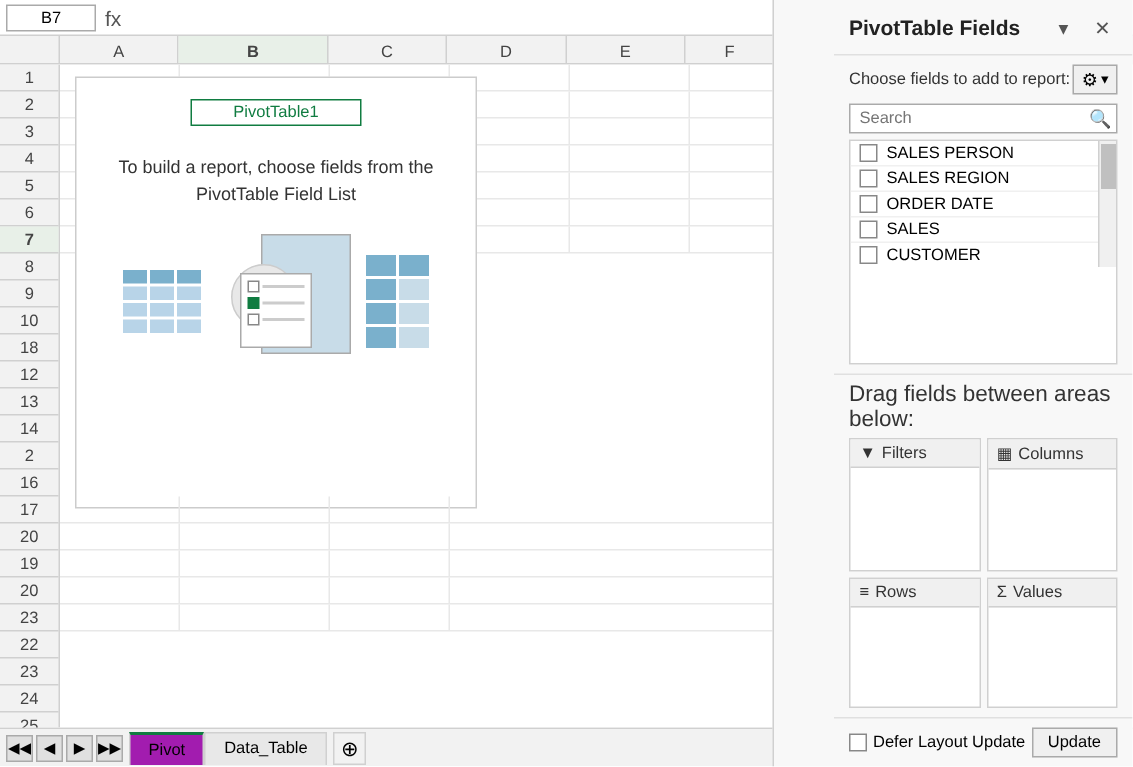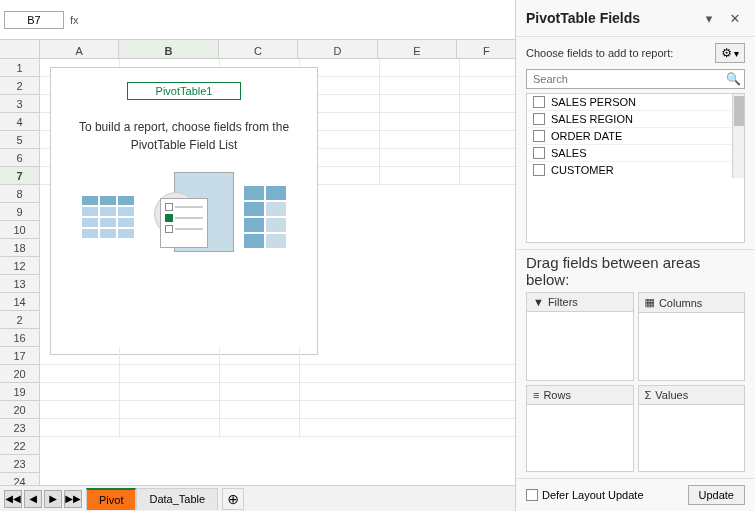--- a/index.html
+++ b/index.html
@@ -1,42 +1,42 @@
 <!DOCTYPE html>
 <html><head>
   <meta charset="utf-8">
   <style>
     * { box-sizing: border-box; margin: 0; padding: 0; }
     body { font-family: 'Segoe UI', Arial, sans-serif; font-size: 12px; background: #fff; width: 755px; height: 511px; overflow: hidden; display: flex; flex-direction: column; }
 
     
-    .formula-bar { display: flex; align-items: center; height: 40px; border-bottom: 1px solid #d0d0d0; background: #fff; padding: 0 4px; }
+    .formula-bar { display: flex; align-items: center; height: 24px; border-bottom: 1px solid #d0d0d0; background: #fff; padding: 0 4px; }
     .name-box { width: 60px; border: 1px solid #aaa; height: 18px; font-size: 11px; padding: 0 4px; text-align: center; }
-    .formula-icon { margin: 0 6px; color: #555; font-size: 11px; }
+    .formula-icon { margin: 0 6px; color: #555; font-size: 14px; }
 
     
     .col-headers { display: flex; background: #f2f2f2; border-bottom: 1px solid #d0d0d0; }
     .row-header-spacer { width: 40px; min-width: 40px; border-right: 1px solid #d0d0d0; }
     .col-header { border-right: 1px solid #d0d0d0; text-align: center; padding: 2px 0; font-size: 11px; color: #444; height: 18px; line-height: 18px; }
     .row-headers { width: 40px; min-width: 40px; background: #f2f2f2; border-right: 1px solid #d0d0d0; }
     .row-header { border-bottom: 1px solid #d0d0d0; text-align: center; font-size: 11px; color: #444; line-height: 18px; height: 18px; }
     .grid-row { display: flex; height: 18px; border-bottom: 1px solid #e8e8e8; }
     .grid-cell { border-right: 1px solid #e8e8e8; min-width: 60px; font-size: 11px; padding: 0 2px; overflow: hidden; white-space: nowrap; }
     .grid-cell.selected { background: #d9e8f5; border: 1px solid #107c41; }
 
     
     .sheet-tabs { height: 26px; background: #f2f2f2; border-top: 1px solid #d0d0d0; display: flex; align-items: center; padding: 0 4px; gap: 0; }
     .tab-nav { display: flex; gap: 2px; margin-right: 4px; }
     .tab-nav-btn { width: 18px; height: 18px; background: #e0e0e0; border: 1px solid #aaa; font-size: 10px; cursor: pointer; display: flex; align-items: center; justify-content: center; }
     .sheet-tab { height: 22px; padding: 0 12px; border: 1px solid #d0d0d0; border-bottom: none; font-size: 11px; cursor: pointer; display: flex; align-items: center; background: #e8e8e8; }
-    .sheet-tab.active { background: #f97316; border-top: 2px solid #107c41; font-weight: 500; }
+    .sheet-tab.active { background: #a21caf; border-top: 2px solid #107c41; font-weight: 500; }
     .add-sheet-btn { width: 22px; height: 22px; border: 1px solid #d0d0d0; background: #f2f2f2; margin-left: 4px; display: flex; align-items: center; justify-content: center; font-size: 14px; cursor: pointer; }
 
     
-    .pivot-panel { position: absolute; top: 0; right: 0; width: 240px; height: 511px; background: #f8f8f8; border-left: 1px solid #d0d0d0; display: flex; flex-direction: column; }
+    .pivot-panel { position: absolute; top: 0; right: 0; width: 240px; height: 511px; background: #f8f8f8; border-left: 1px solid #d0d0d0; display: flex; flex-direction: column; padding-left: 40px; }
     .panel-header { display: flex; align-items: center; justify-content: space-between; padding: 8px 10px; background: #f8f8f8; border-bottom: 1px solid #e0e0e0; }
     .panel-title { font-size: 14px; font-weight: 600; color: #222; }
     .panel-header-icons { display: flex; gap: 6px; }
     .panel-icon-btn { width: 20px; height: 20px; display: flex; align-items: center; justify-content: center; cursor: pointer; color: #555; font-size: 13px; }
 
     .search-box { margin: 4px 10px; position: relative; }
     .search-input { width: 100%; border: 1px solid #aaa; padding: 3px 24px 3px 6px; font-size: 11px; background: #fff; }
     .search-icon { position: absolute; right: 4px; top: 50%; transform: translateY(-50%); color: #666; font-size: 12px; }
 
     .fields-list { flex: 1; max-height: 150px; overflow-y: auto; border: 1px solid #d0d0d0; margin: 0 10px 6px; background: #fff; }

